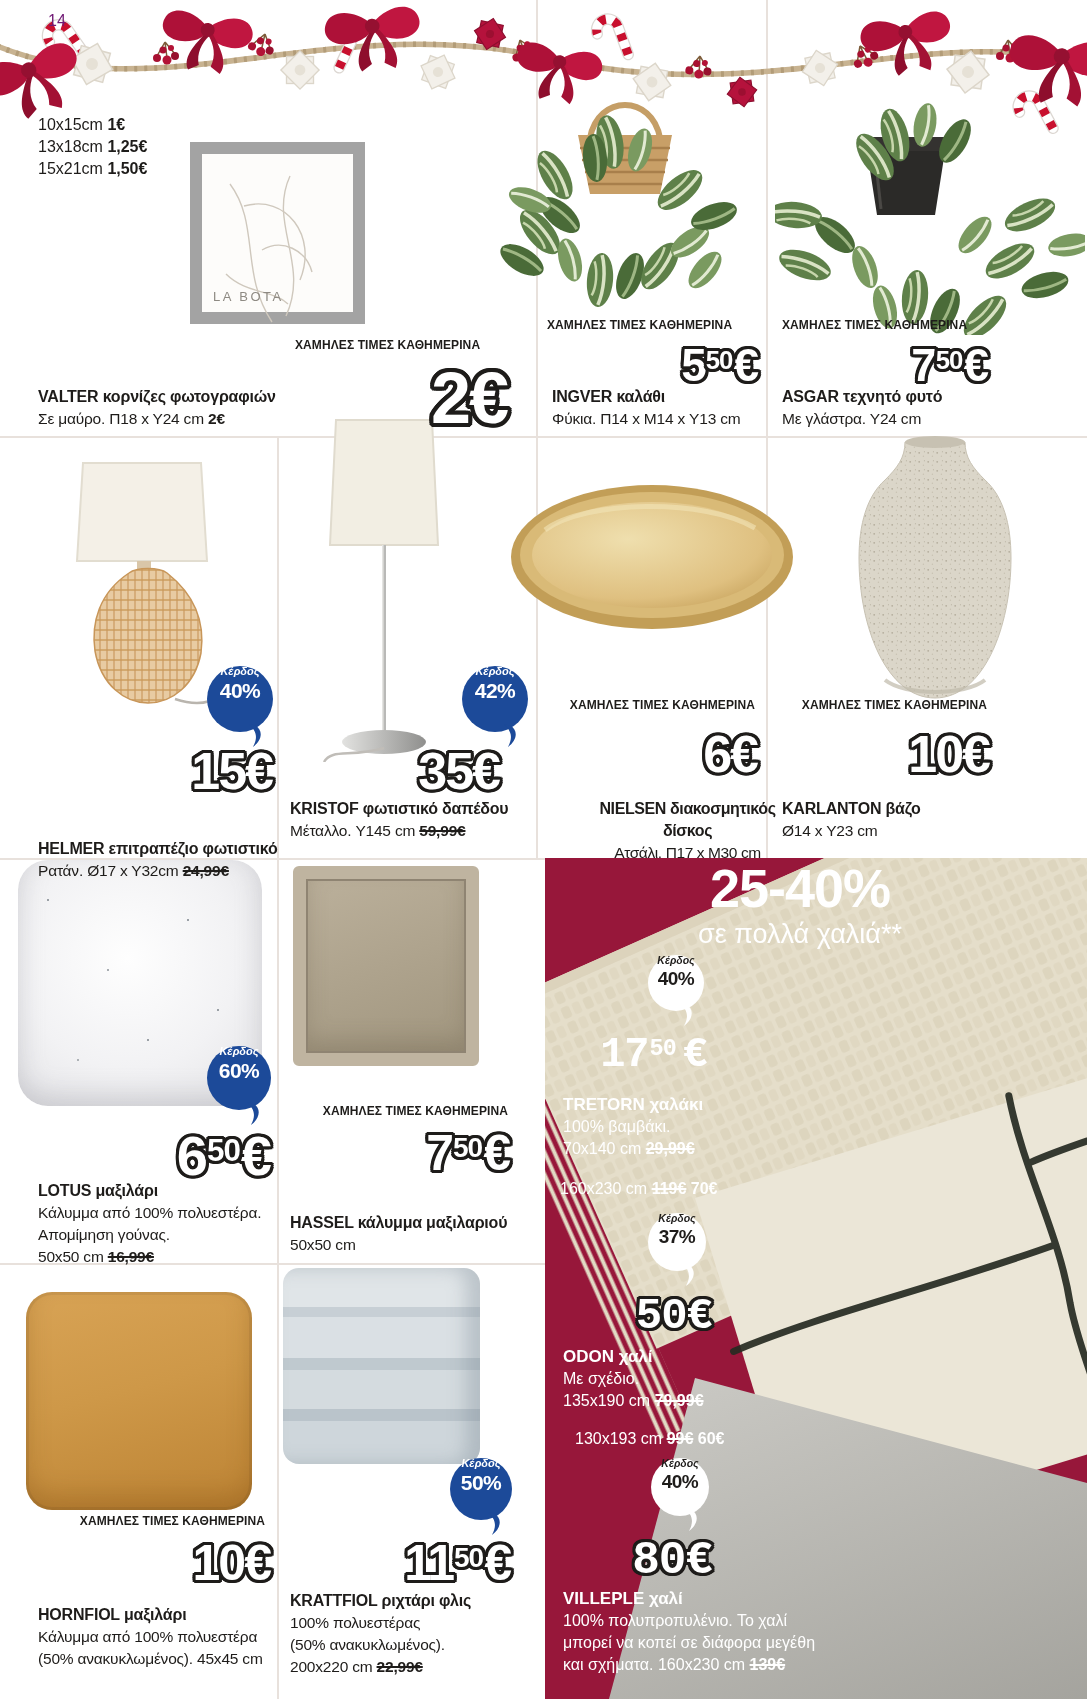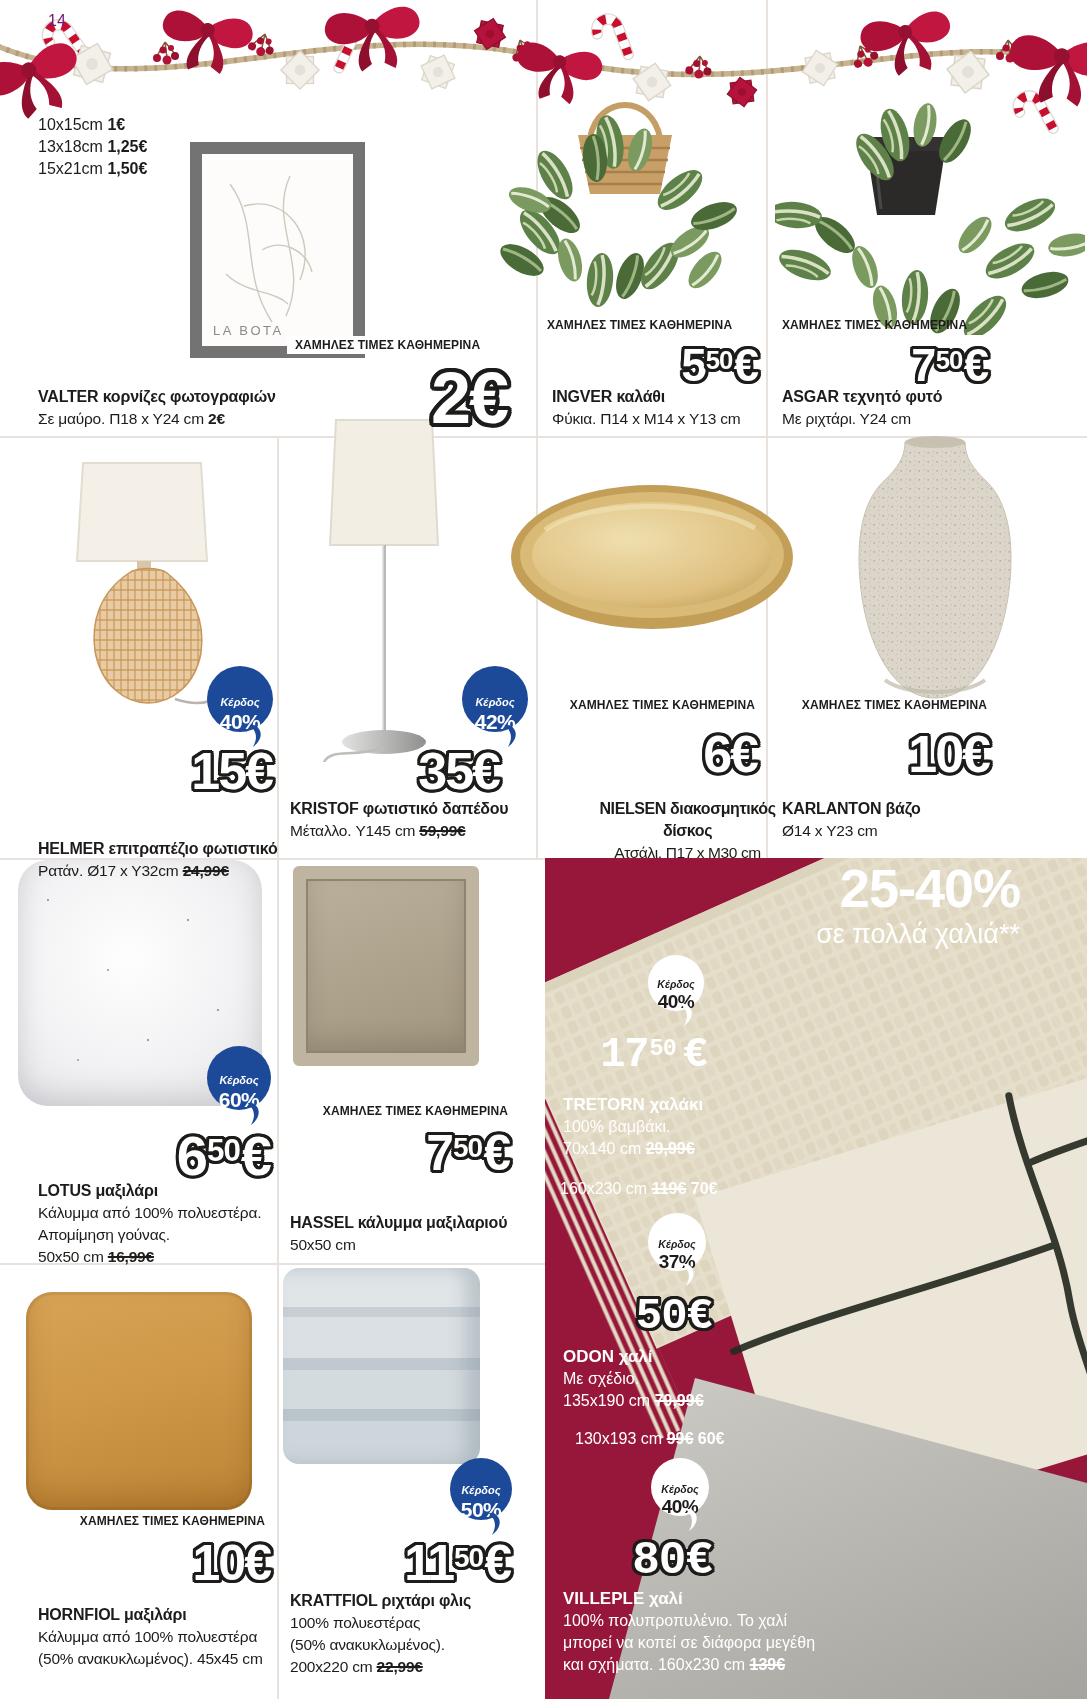--- a/index.html
+++ b/index.html
@@ -24,34 +24,34 @@
       4px 2px #1E1C1A,-4px 2px #1E1C1A,4px -2px #1E1C1A,-4px -2px #1E1C1A,
       2px 4px #1E1C1A,-2px 4px #1E1C1A,2px -4px #1E1C1A,-2px -4px #1E1C1A;}
   .sup{font-size:56%;position:relative;top:-.45em;letter-spacing:-1px;margin:0 1px;}
   .cur.gap{margin-left:6px;}
   
   .cap{position:absolute;z-index:4;line-height:22px;font-size:15.5px;letter-spacing:-.2px;}
   .cap .nm{font-weight:700;font-size:16px;}
   .old{font-weight:700;text-decoration:line-through;text-decoration-thickness:2px;}
   
   .bubble{position:absolute;border-radius:50%;display:flex;flex-direction:column;
-          align-items:center;justify-content:flex-end;line-height:1;z-index:5;box-sizing:border-box;}
+          align-items:center;justify-content:flex-start;line-height:1;z-index:5;box-sizing:border-box;}
   .bubble .w{font-style:italic;font-size:11px;font-weight:600;margin-bottom:3px;}
   .bubble .p{font-weight:700;font-size:21px;letter-spacing:-.5px;}
   .bubble.blue{background:#1C4A99;color:#fff;}
   .bubble.white{background:#fff;color:#1E1C1A;}
   .bubble.white .w{font-size:10.5px;}
   .bubble.white .p{font-size:19px;}
   .tail{position:absolute;bottom:-15px;right:11px;width:19px;height:22px;transform:rotate(6deg);}
   .bubble.blue .tail path{fill:#1C4A99;}
   .bubble.white .tail path{fill:#fff;}
   
   .panel{position:absolute;left:545px;top:858px;width:542px;height:841px;
          background:#97173A;overflow:hidden;color:#fff;z-index:2;}
-  .panel-head{position:absolute;left:35px;top:2px;width:440px;text-align:right;z-index:4;}
+  .panel-head{position:absolute;left:35px;top:2px;width:440px;text-align:center;z-index:4;}
   .panel-head .hl{font-size:54px;font-weight:700;letter-spacing:-1px;line-height:1.05;}
   .panel-head .sub{font-size:27px;font-weight:400;margin-top:2px;}
   .pp{position:absolute;font-weight:700;color:#fff;white-space:nowrap;line-height:1;
       text-align:right;letter-spacing:-1px;z-index:4;font-family:Liberation Mono, monospace;}
   .pcap{position:absolute;z-index:4;line-height:22px;font-size:16px;}
   .pcap .nm{font-weight:700;font-size:17px;}
   .pline{position:absolute;z-index:4;font-size:16px;white-space:nowrap;}
   
   .img{position:absolute;z-index:2;}
   .lotus-cushion{border-radius:30px;
@@ -203,21 +203,21 @@
   </svg>
 
   <div class="pagenum">14</div>
 
   <div class="sizes">
     <div><span>10x15cm</span> <b>1€</b></div>
     <div><span>13x18cm</span> <b>1,25€</b></div>
     <div><span>15x21cm</span> <b>1,50€</b></div>
   </div>
 
-  <div class="img" style="left:190px;top:142px;width:175px;height:216px;background:#737373;padding:0;">
+  <div class="img" style="left:190px;top:142px;width:175px;height:182px;background:#a3a3a3;padding:0;">
     <div style="position:absolute;inset:12px;background:#FDFCFA;">
       <svg width="151" height="209" viewBox="0 0 151 209">
         <g fill="none" stroke="#CFC8BD" stroke-width="1.4">
           <path d="M28,30 C58,70 38,120 70,168"></path>
           <path d="M88,22 C66,70 108,110 84,162"></path>
           <path d="M42,52 C84,40 116,82 98,126"></path>
           <path d="M60,96 C80,84 104,96 110,118"></path>
           <path d="M24,120 C44,140 72,136 86,150"></path>
         </g>
       </svg>
@@ -285,21 +285,21 @@
     <use href="#leafB" transform="translate(170,216) rotate(25)"></use>
     <use href="#leafC" transform="translate(110,212) rotate(-15)"></use>
     <use href="#leafA" transform="translate(210,222) rotate(45)"></use>
   </svg>
   <div class="everyday" style="left:782px;top:318px;">ΧΑΜΗΛΕΣ ΤΙΜΕΣ ΚΑΘΗΜΕΡΙΝΑ</div>
   <div class="oprice o3" style="right:100px;top:342px;font-size:46px;">
     <span>7</span><span class="sup">50</span><span class="cur">€</span>
   </div>
   <div class="cap" style="left:782px;top:386px;width:230px;">
     <div class="nm">ASGAR τεχνητό φυτό</div>
-    <div>Με ριχτάρι. Υ24 cm</div>
+    <div>Με γλάστρα. Υ24 cm</div>
   </div>
 
   <svg class="img" style="left:55px;top:455px;" width="200" height="260" viewBox="0 0 200 260">
     <path d="M28,8 L146,8 L152,106 L22,106 Z" fill="#F4F0E7" stroke="#E2DDD0" stroke-width="2"></path>
     <rect x="82" y="106" width="14" height="12" fill="#D9C6A8"></rect>
     <path d="M74,118 C44,138 36,168 40,196 C46,230 70,248 93,248 C117,248 140,230 146,198 C150,168 140,140 112,118 C104,112 82,112 74,118 Z" fill="url(#rattanPat)" stroke="#C89659" stroke-width="1.5"></path>
     <path d="M120,244 C150,254 162,244 176,232" stroke="#B9B5AE" stroke-width="2.5" fill="none"></path>
   </svg>
   <div class="bubble blue" style="left:207px;top:666px;width:66px;height:66px;">
     <span class="w">Κέρδος</span>

